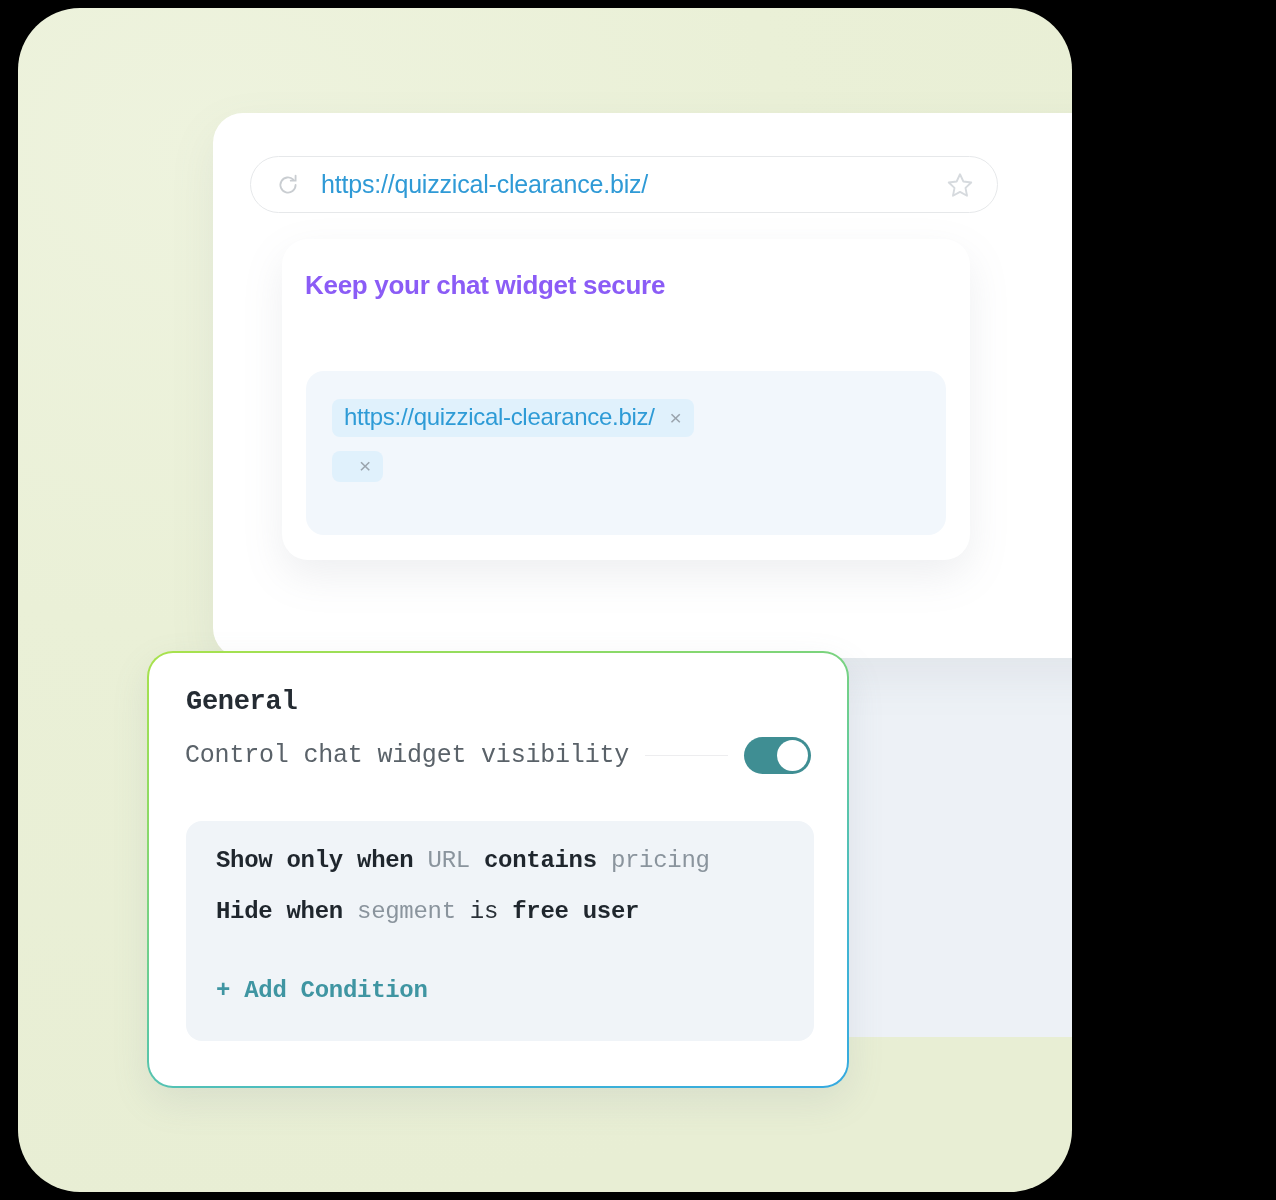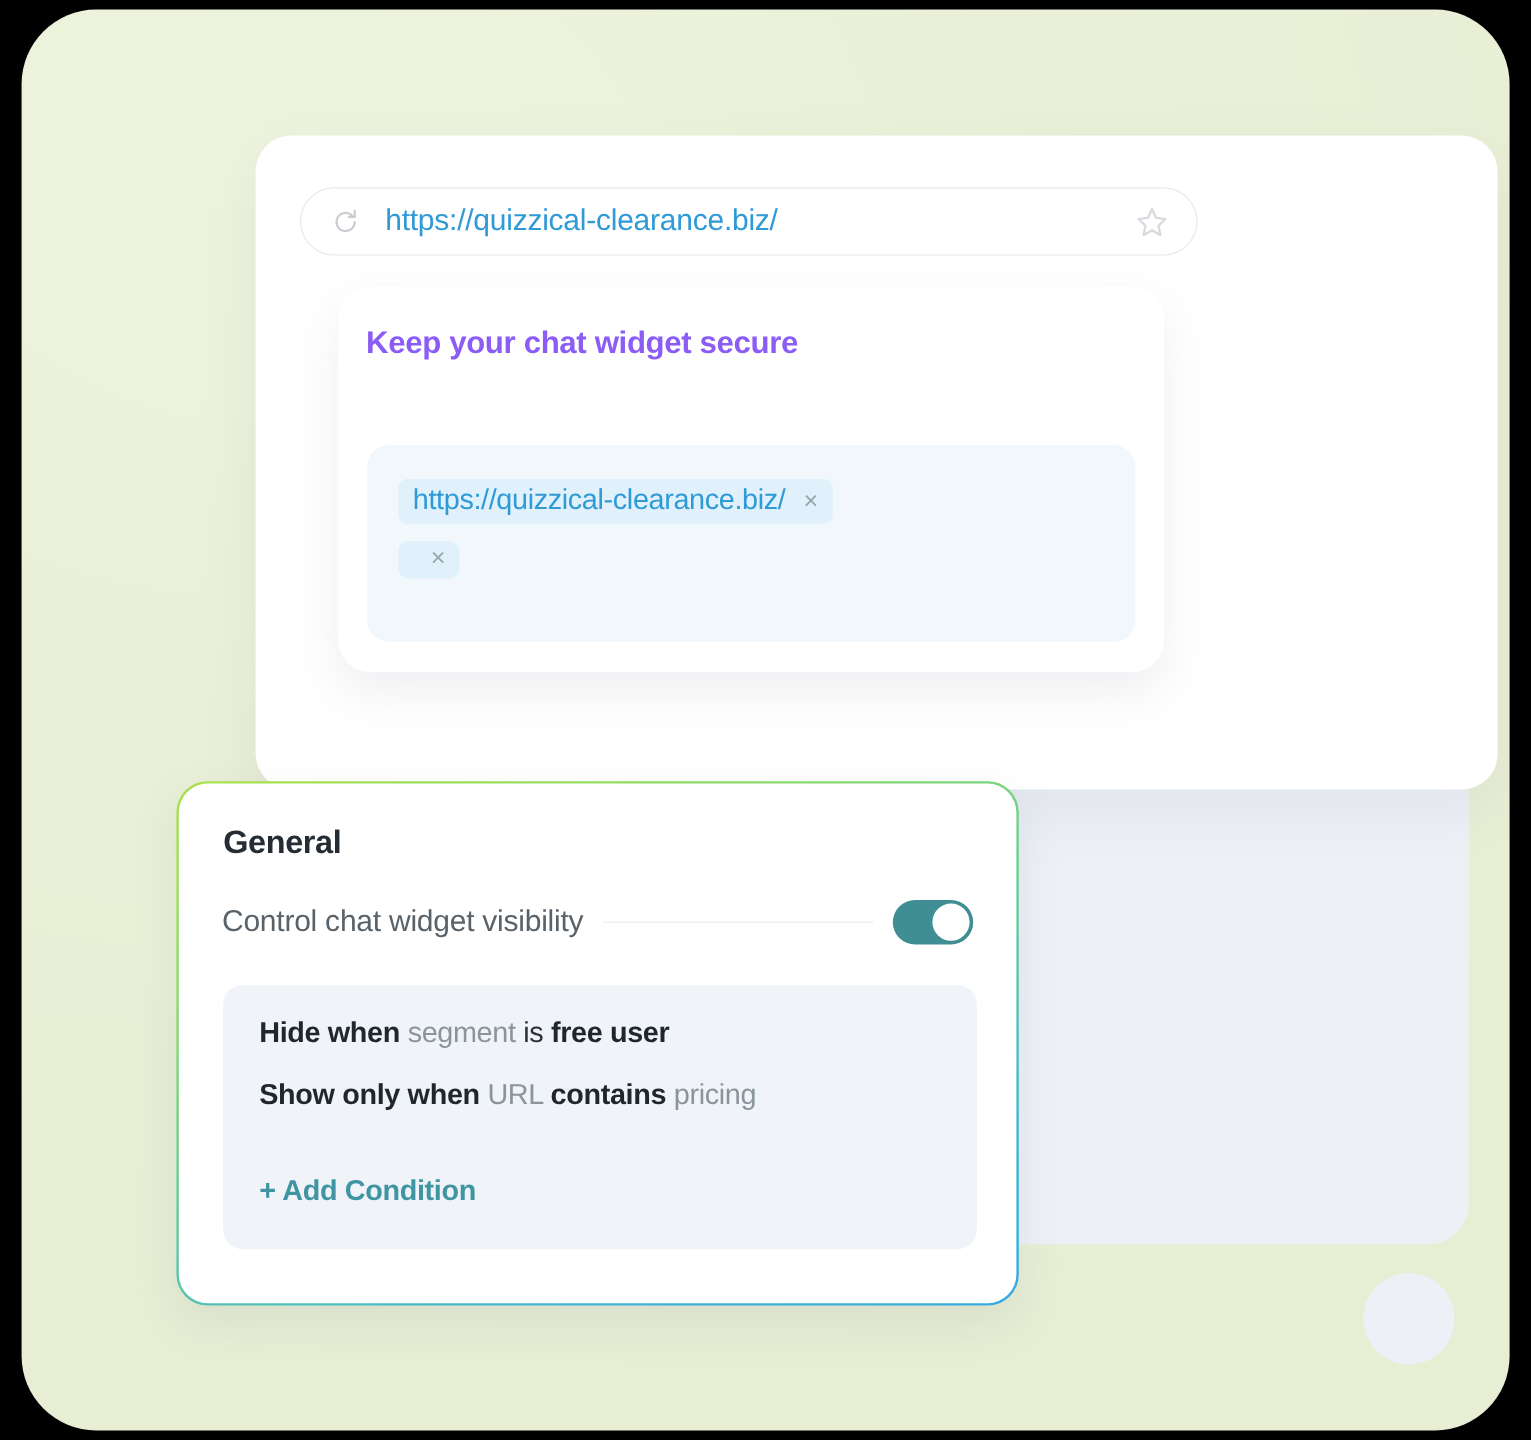--- a/index.html
+++ b/index.html
@@ -19,21 +19,21 @@
     position: relative;
     width: 1276px;
     height: 1200px;
     background: #000;
   }
 
   .canvas {
     position: absolute;
     left: 18px;
     top: 8px;
-    width: 1240px;
+    width: 1054px;
     height: 1184px;
     border-radius: 62px;
     background:
       radial-gradient(120% 90% at 18% 12%, #eef3de 0%, #eaf0d7 45%, #e8eed4 100%);
     overflow: hidden;
   }
 
   
   .deco-circle {
     position: absolute;
@@ -180,32 +180,33 @@
     box-shadow: 0 14px 36px rgba(120,135,150,0.14);
   }
   .general-inner {
     width: 100%;
     height: 100%;
     background: #ffffff;
     border-radius: 24px;
     box-sizing: border-box;
     padding: 34px 36px 0 36px;
     position: relative;
+    font-family: Liberation Mono, monospace;
   }
   .general-title {
     font-size: 27px;
     font-weight: bold;
     color: #252c33;
     letter-spacing: -0.3px;
     margin: 0 0 0 1px;
   }
   .visibility-row {
     display: flex;
     align-items: center;
-    margin-top: 32px;
+    margin-top: 20px;
   }
   .visibility-label {
     font-size: 25px;
     color: #5a6269;
     letter-spacing: -0.2px;
     white-space: nowrap;
   }
   .vis-divider {
     flex: 1 1 auto;
     height: 1.5px;
@@ -317,33 +318,33 @@
           <span class="visibility-label">Control chat widget visibility</span>
           <span class="vis-divider"></span>
           <span class="toggle">
             <span class="toggle-knob"></span>
           </span>
         </div>
 
         <div class="conditions">
 
           <div class="cond-line">
+            <span class="b">Show only when</span>
+            <span class="g">URL</span>
+            <span class="b">contains</span>
+            <span class="g">pricing</span>
+          </div>
+
+          <div class="cond-line">
             <span class="b">Hide when</span>
             <span class="g">segment</span>
             <span class="m">is</span>
             <span class="b">free user</span>
           </div>
 
-          <div class="cond-line">
-            <span class="b">Show only when</span>
-            <span class="g">URL</span>
-            <span class="b">contains</span>
-            <span class="g">pricing</span>
-          </div>
-
           <div class="add-condition">+ Add Condition</div>
         </div>
 
       </div>
     </div>
 
   </div>
 </div>
 
 </body></html>

